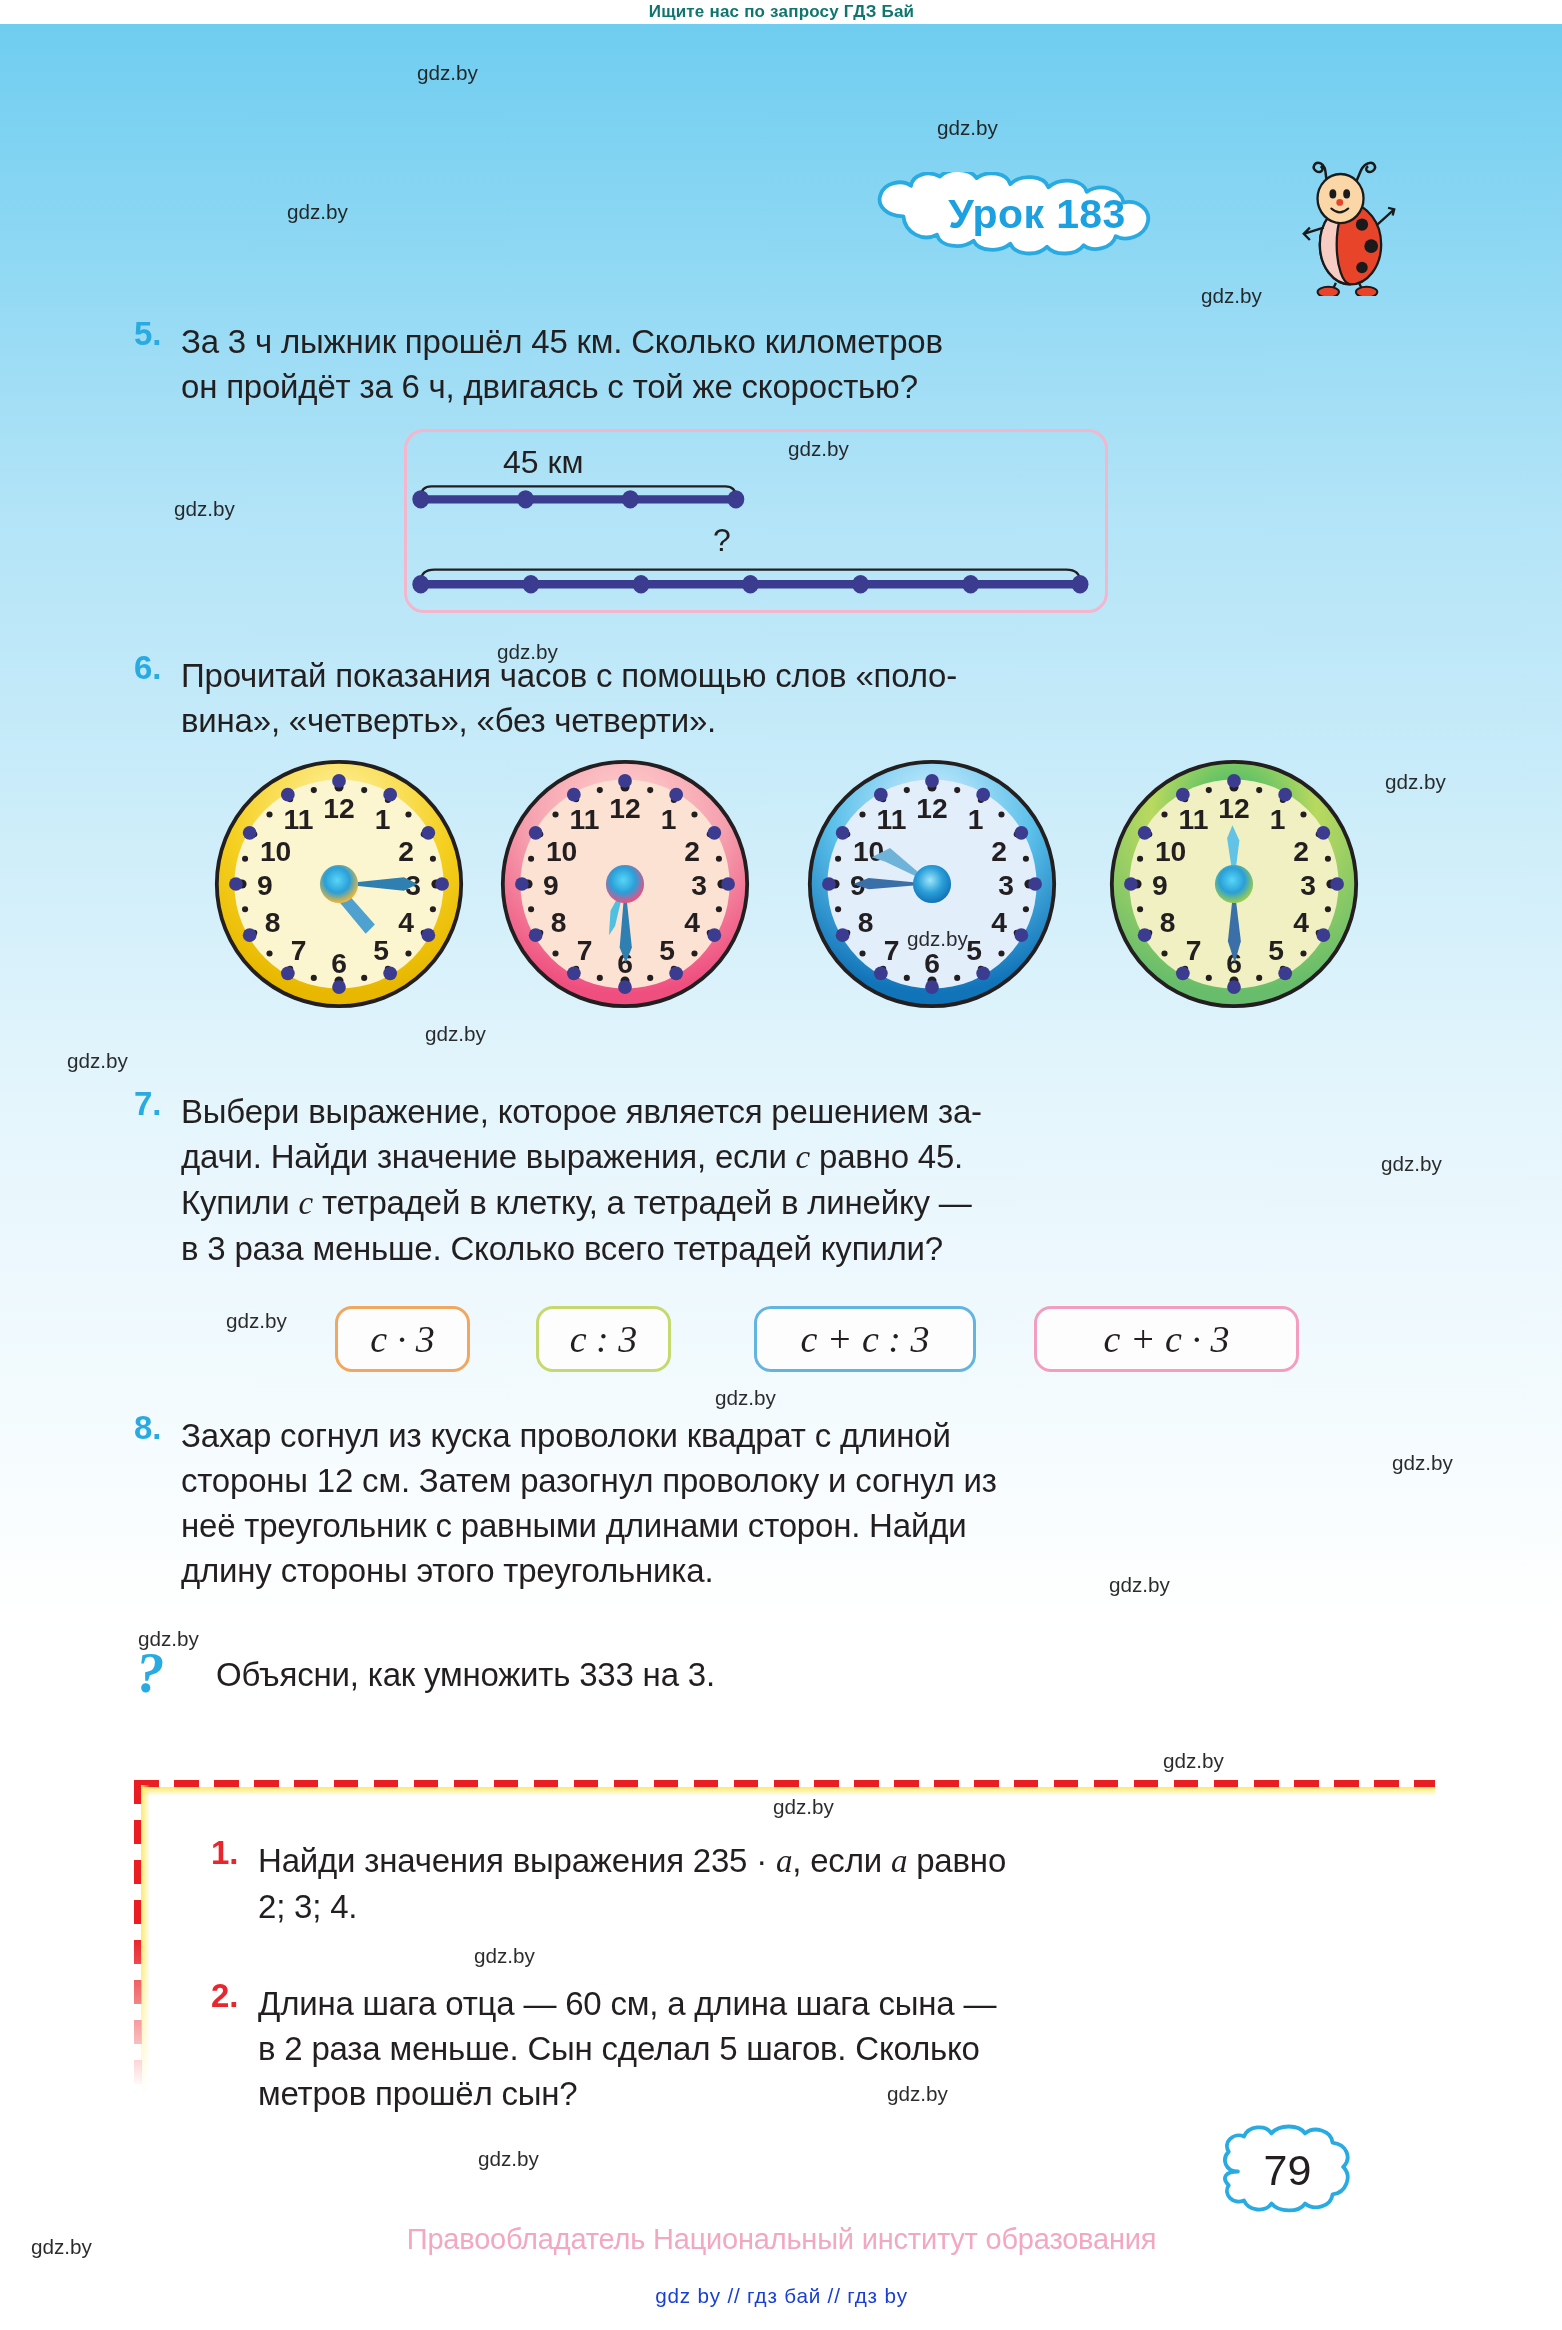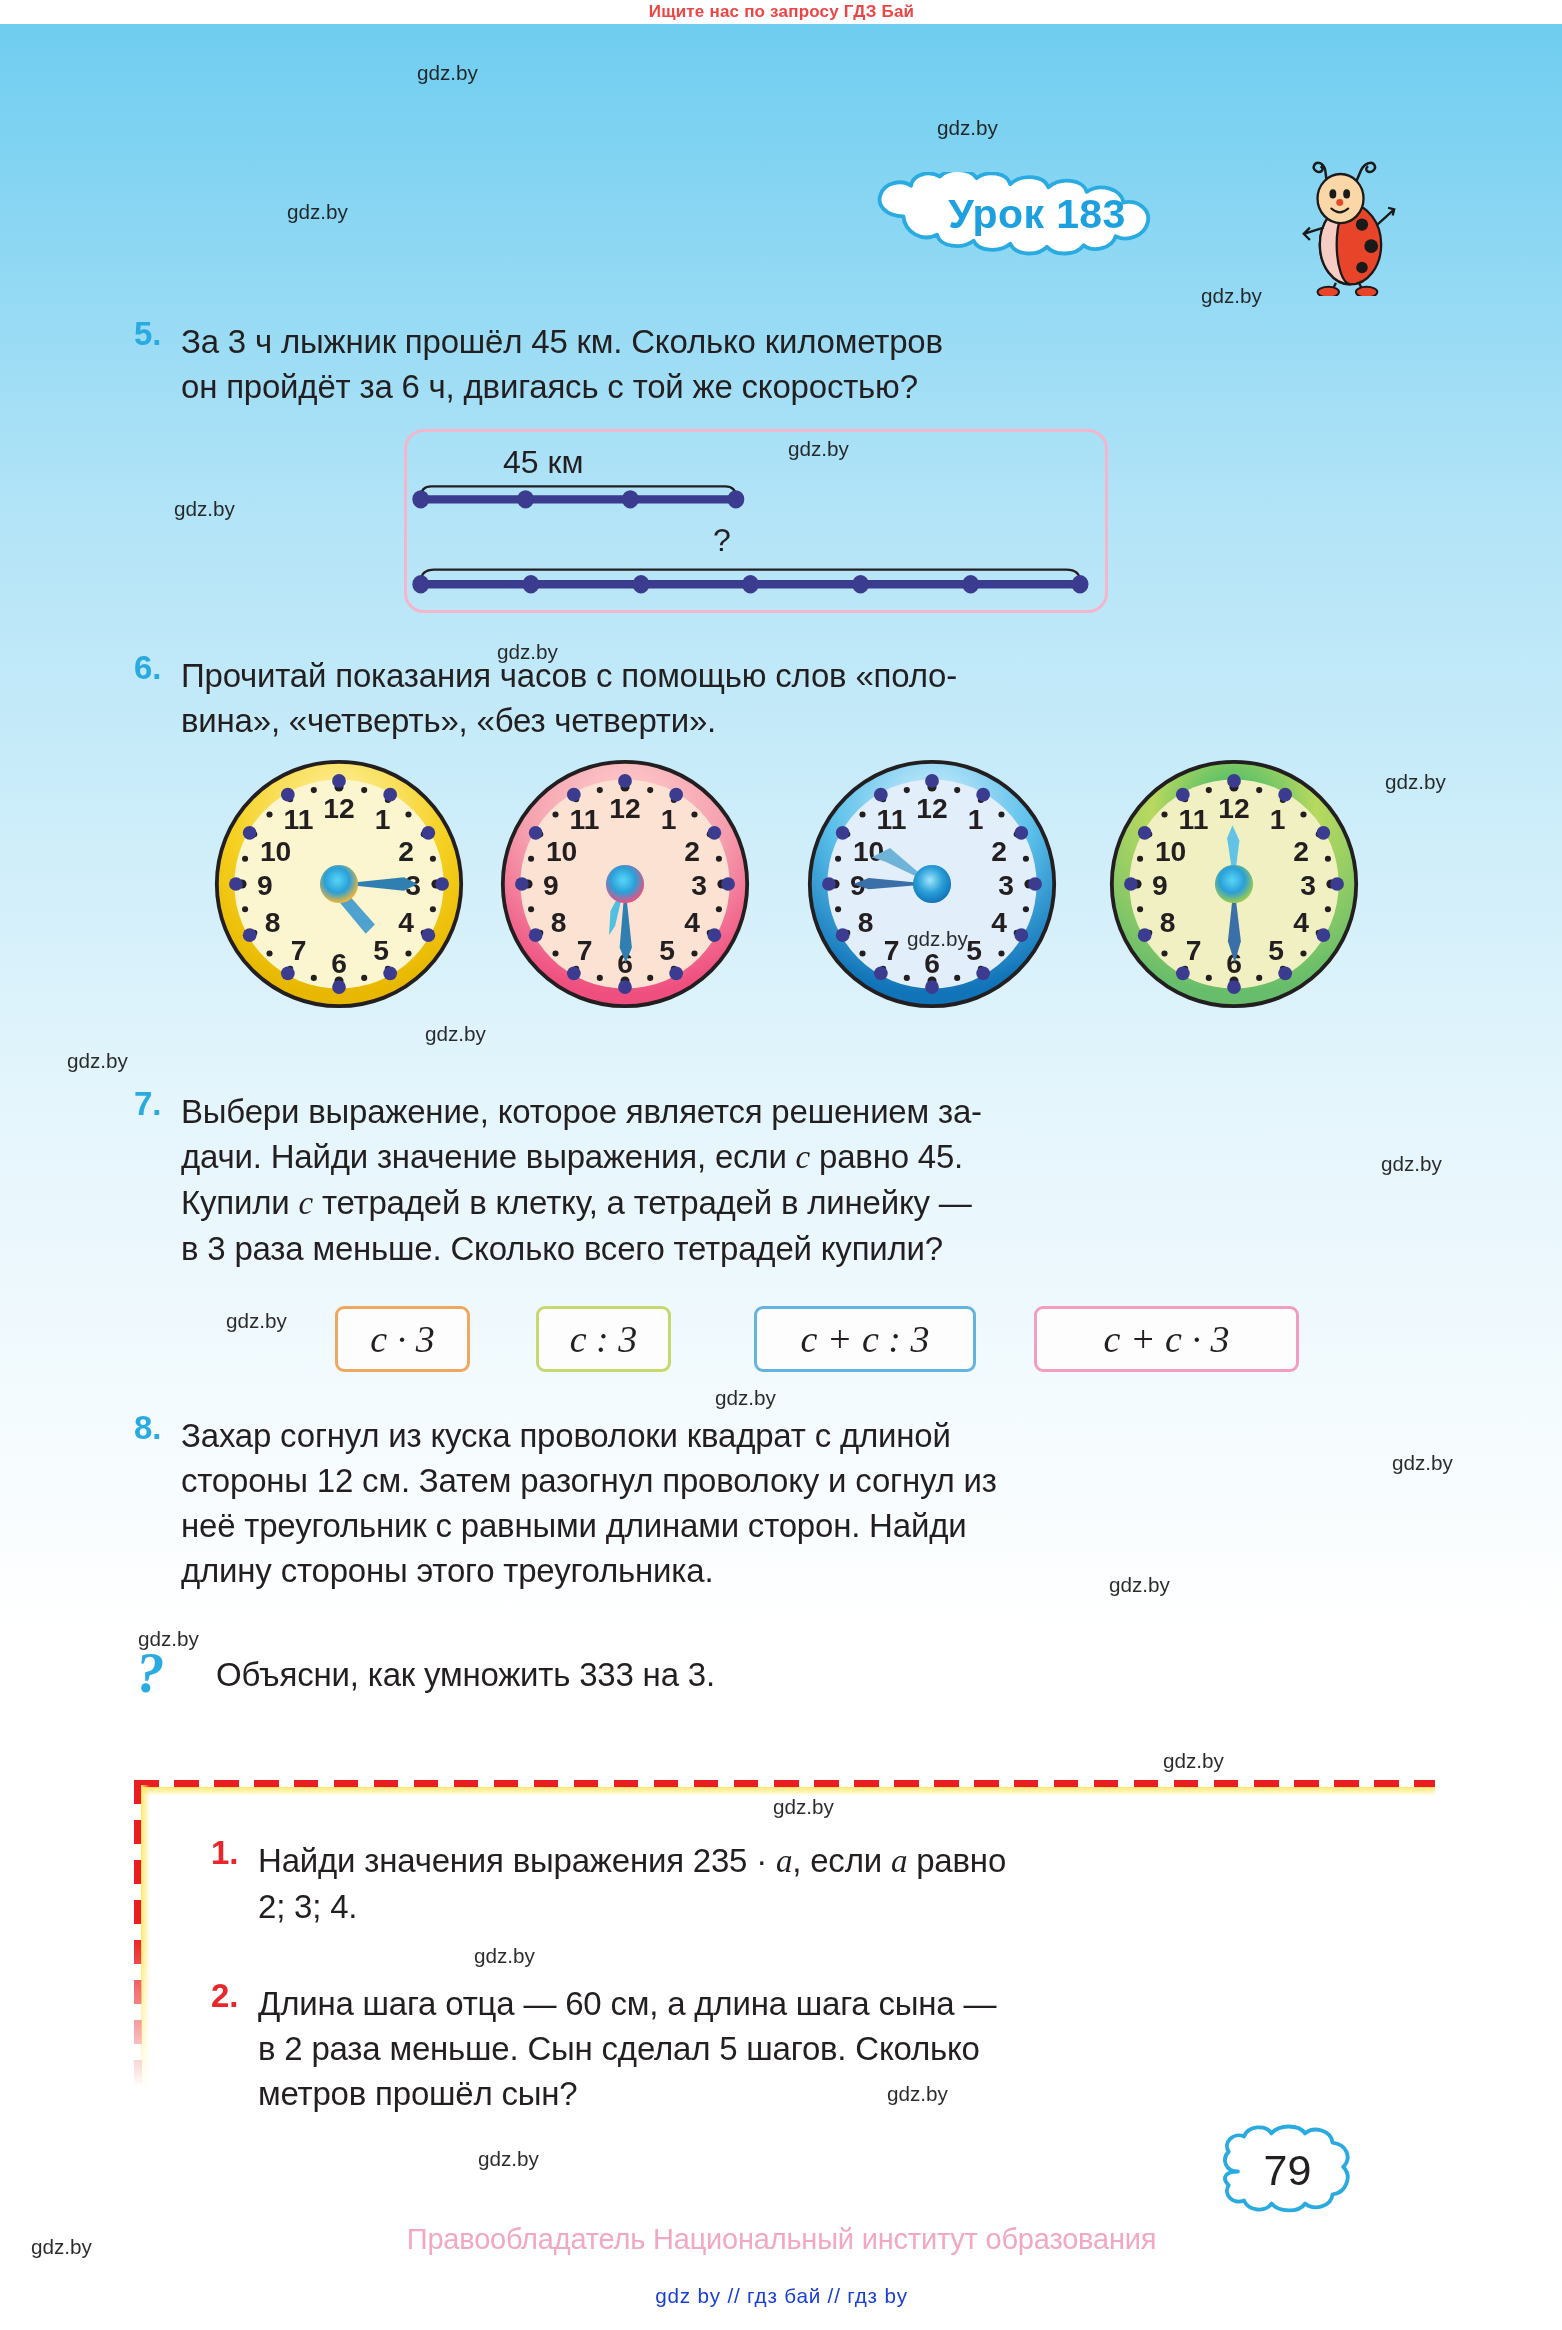--- a/index.html
+++ b/index.html
@@ -10,21 +10,21 @@
     position:relative;
     overflow:hidden;
   }
 
   
   .top-banner{
     position:absolute; left:0; top:0; width:1563px; height:24px;
     background:#ffffff; text-align:center;
   }
   .top-banner span{
-    color:#ef4444; font-weight:bold; font-size:17px;
+    color:#0f766e; font-weight:bold; font-size:17px;
     line-height:24px; letter-spacing:0.2px;
   }
 
   
   .page{
     position:absolute; left:0; top:24px; width:1563px; height:2238px;
     background:linear-gradient(to bottom,#6fcdf0 0%, #b3e4f7 22%, #e4f5fc 48%, #ffffff 72%, #ffffff 100%);
     overflow:hidden;
   }
 
@@ -76,21 +76,21 @@
   }
   .scheme-q{
     position:absolute; left:306px; top:90px; font-size:32px; color:#231f20;
   }
 
   
   .clock{ position:absolute; width:252px; height:252px; }
 
   
   .chip{
-    position:absolute; height:66px; border:3.8px solid #ccc; border-radius:9px;
+    position:absolute; height:66px; border:3.8px solid #ccc; border-radius:17px;
     display:flex; align-items:center; justify-content:center;
     font-family:"Liberation Serif", serif; font-style:italic;
     font-size:38px; color:#231f20; background:#fdfdfd;
   }
 
   
   .qmark{
     position:absolute; left:136px; top:1620px; width:46px; height:61px;
     color:#29abe2; font-size:57px; font-weight:bold; line-height:57px;
     font-family:"Liberation Serif", serif; font-style:italic;

